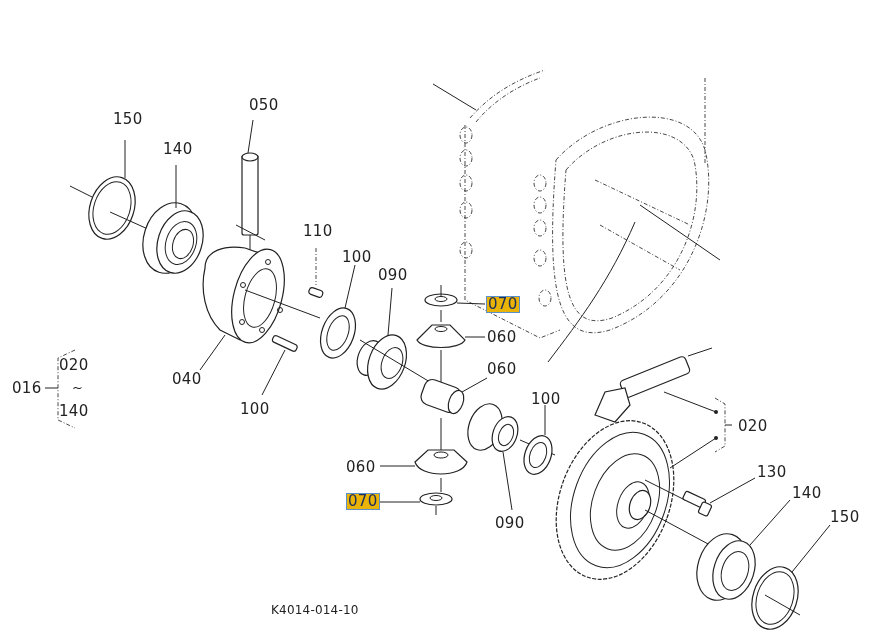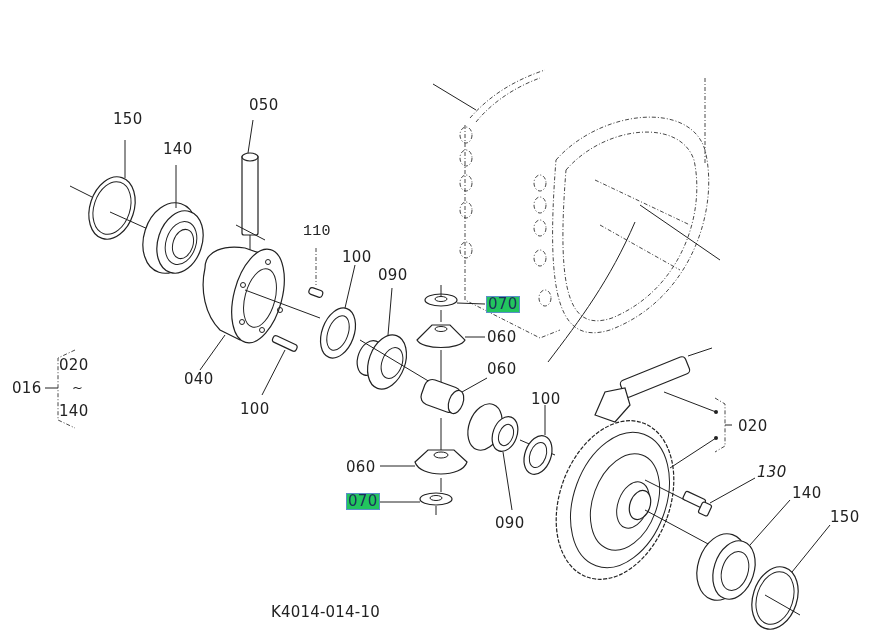--- a/index.html
+++ b/index.html
@@ -1,20 +1,20 @@
 <!DOCTYPE html>
 <html><head>
 <meta charset="utf-8">
 <style>
   html, body { margin:0; padding:0; background:#ffffff; }
   body { width:874px; height:633px; position:relative; overflow:hidden; font-family:"DejaVu Sans", sans-serif; }
   #diagram { position:absolute; left:0; top:0; width:874px; height:633px; }
   .lbl { position:absolute; font-family:"DejaVu Sans", sans-serif; font-size:15px; color:#222; line-height:1; letter-spacing:0.3px; white-space:nowrap; }
-  .lbl.hl { background:#22c55e; outline:1px solid #5b8fc9; color:#1c2f5a; padding:0 1px; }
-  .code { position:absolute; font-family:"DejaVu Sans", sans-serif; font-size:15px; color:#222; letter-spacing:0.2px; }
+  .lbl.hl { background:#eab308; outline:1px solid #5b8fc9; color:#1c2f5a; padding:0 1px; }
+  .code { position:absolute; font-family:"DejaVu Sans", sans-serif; font-size:12px; color:#222; letter-spacing:0.2px; }
   svg .ln { stroke:#222; stroke-width:1; fill:none; }
   svg .th { stroke:#222; stroke-width:1.2; fill:#fff; }
   svg .dsh { stroke:#333; stroke-width:0.9; fill:none; stroke-dasharray:4 2 1 2; }
 </style>
 </head>
 <body>
 
 <svg id="diagram" viewBox="0 0 874 633" xmlns="http://www.w3.org/2000/svg">
 
   <g>
@@ -197,34 +197,34 @@
 
   <g>
     <path class="dsh" d="M75 350 L 58 358 L 58 420 L 75 428"></path>
     <line class="ln" x1="45" y1="388" x2="58" y2="388"></line>
   </g>
 </svg>
 
 <span class="lbl" style="left:113px;top:112px;">150</span>
 <span class="lbl" style="left:163px;top:142px;">140</span>
 <span class="lbl" style="left:249px;top:98px;">050</span>
-<span class="lbl" style="left:303px;top:224px;font-family:Liberation Mono, monospace;">110</span>
+<span class="lbl" style="left:303px;top:224px;">110</span>
 <span class="lbl" style="left:342px;top:250px;">100</span>
 <span class="lbl" style="left:378px;top:268px;">090</span>
 <span class="lbl hl" style="left:487px;top:297px;">070</span>
 <span class="lbl" style="left:487px;top:330px;">060</span>
 <span class="lbl" style="left:487px;top:362px;">060</span>
-<span class="lbl" style="left:184px;top:372px;">040</span>
+<span class="lbl" style="left:172px;top:372px;">040</span>
 <span class="lbl" style="left:240px;top:402px;">100</span>
 <span class="lbl" style="left:531px;top:392px;">100</span>
 <span class="lbl" style="left:346px;top:460px;">060</span>
 <span class="lbl hl" style="left:347px;top:494px;">070</span>
 <span class="lbl" style="left:495px;top:516px;">090</span>
 <span class="lbl" style="left:738px;top:419px;">020</span>
-<span class="lbl" style="left:757px;top:465px;font-style:italic;">130</span>
+<span class="lbl" style="left:757px;top:465px;">130</span>
 <span class="lbl" style="left:792px;top:486px;">140</span>
 <span class="lbl" style="left:830px;top:510px;">150</span>
 
 <span class="lbl" style="left:12px;top:381px;">016</span>
 <span class="lbl" style="left:59px;top:358px;">020</span>
 <span class="lbl" style="left:72px;top:381px;font-size:13px;">~</span>
 <span class="lbl" style="left:59px;top:404px;">140</span>
 
 <span class="code" style="left:271px;top:603px;">K4014-014-10</span>
 

